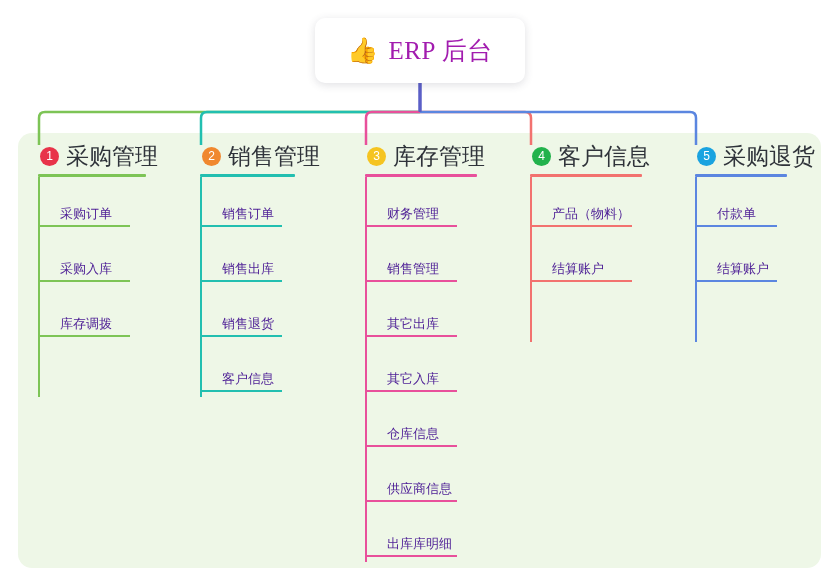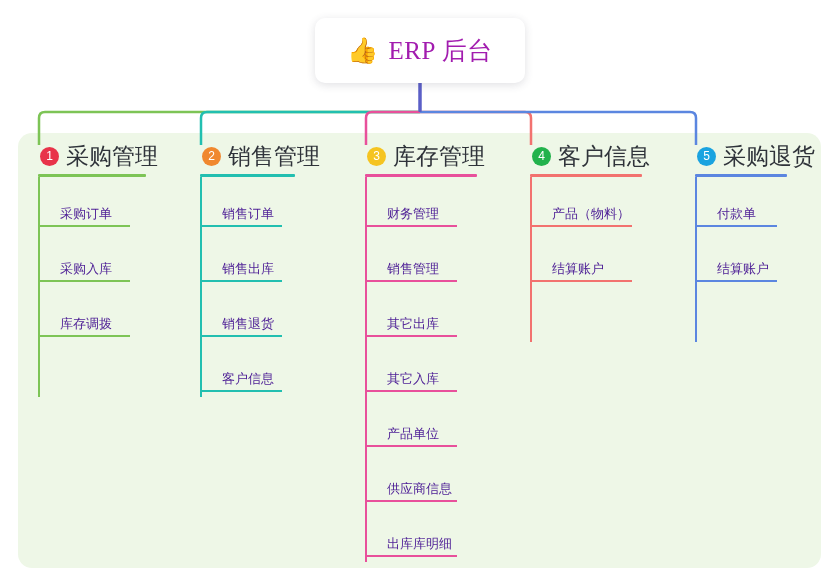--- a/index.html
+++ b/index.html
@@ -160,21 +160,21 @@
           </div>
           <div class="item">
             <span class="item-label">其它出库</span>
             <div class="item-rule" style="width: 92px; background: rgb(232, 80, 155);"></div>
           </div>
           <div class="item">
             <span class="item-label">其它入库</span>
             <div class="item-rule" style="width: 92px; background: rgb(232, 80, 155);"></div>
           </div>
           <div class="item">
-            <span class="item-label">产品单位</span>
+            <span class="item-label">仓库信息</span>
             <div class="item-rule" style="width: 92px; background: rgb(232, 80, 155);"></div>
           </div>
           <div class="item">
             <span class="item-label">供应商信息</span>
             <div class="item-rule" style="width: 92px; background: rgb(232, 80, 155);"></div>
           </div>
           <div class="item">
             <span class="item-label">出库库明细</span>
             <div class="item-rule" style="width: 92px; background: rgb(232, 80, 155);"></div>
           </div>

